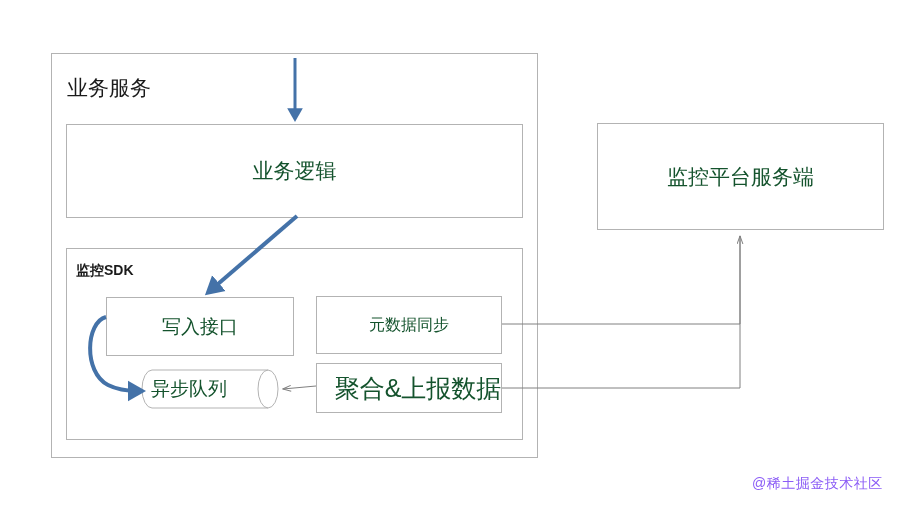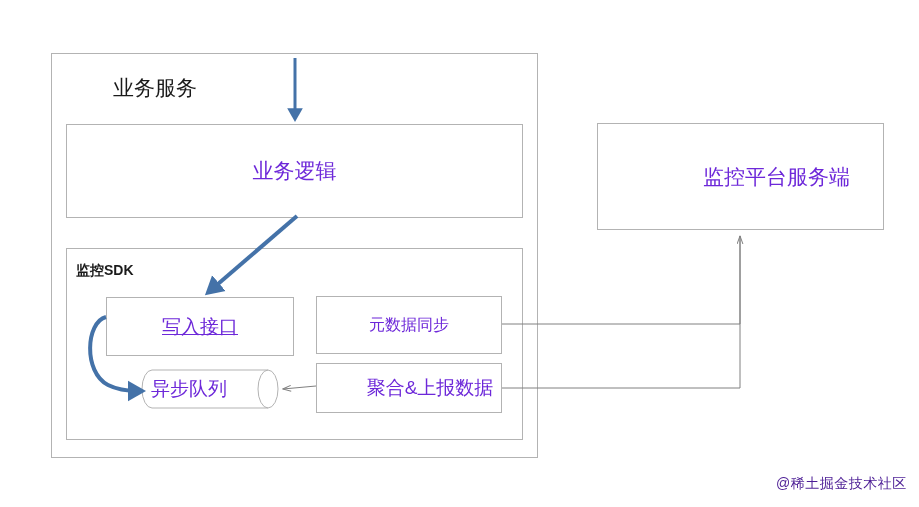--- a/index.html
+++ b/index.html
@@ -23,71 +23,70 @@
     position: absolute;
     box-sizing: border-box;
     border: 1px solid #b3b3b3;
     background: #ffffff;
   }
   .label-center {
     position: absolute;
     display: flex;
     align-items: center;
     justify-content: center;
-    color: #6d28d9;
+    color: #14532d;
     white-space: nowrap;
     text-align: right;
   }
   .label-tl {
     position: absolute;
     color: #1a1a1a;
     white-space: nowrap;
   }
 
   
   #outer-box { left: 51px; top: 53px; width: 487px; height: 405px; }
-  #outer-title { left: 67px; top: 74px; font-size: 21px; margin-left: 46px; }
+  #outer-title { left: 67px; top: 74px; font-size: 21px; }
 
   
   #biz-logic-box { left: 66px; top: 124px; width: 457px; height: 94px; }
   #biz-logic-label { left: 66px; top: 124px; width: 457px; height: 94px; font-size: 21px; }
 
   
   #sdk-box { left: 66px; top: 248px; width: 457px; height: 192px; }
   #sdk-title { left: 76px; top: 262px; font-size: 14px; font-weight: bold; }
 
   
   #write-box { left: 106px; top: 297px; width: 188px; height: 59px; }
-  #write-label { left: 106px; top: 297px; width: 188px; height: 59px; font-size: 19px; text-decoration: underline; }
+  #write-label { left: 106px; top: 297px; width: 188px; height: 59px; font-size: 19px; }
 
   
   #meta-box { left: 316px; top: 296px; width: 186px; height: 58px; }
   #meta-label { left: 316px; top: 296px; width: 186px; height: 58px; font-size: 16px; }
 
   
   #agg-box { left: 316px; top: 363px; width: 186px; height: 50px; }
-  #agg-label { left: 316px; top: 363px; width: 204px; height: 50px; font-size: 19px; padding-left: 12px; }
+  #agg-label { left: 316px; top: 363px; width: 204px; height: 50px; font-size: 25px; }
   #queue-label {
     left: 125px; top: 370px; width: 128px; height: 38px; font-size: 19px;
   }
 
   
   #server-box { left: 597px; top: 123px; width: 287px; height: 107px; }
-  #server-label { left: 597px; top: 123px; width: 287px; height: 107px; font-size: 21px; margin-left: 36px; }
+  #server-label { left: 597px; top: 123px; width: 287px; height: 107px; font-size: 21px; }
 
   
   #watermark {
     position: absolute;
     left: 752px;
     top: 475px;
     font-size: 14px;
-    color: #4c1d95;
+    color: #8b5cf6;
     white-space: nowrap;
     letter-spacing: 0.5px;
-    margin-left: 24px;
   }
 
   svg.overlay {
     position: absolute;
     left: 0; top: 0;
     width: 919px; height: 507px;
     pointer-events: none;
   }
 </style>
 </head>

